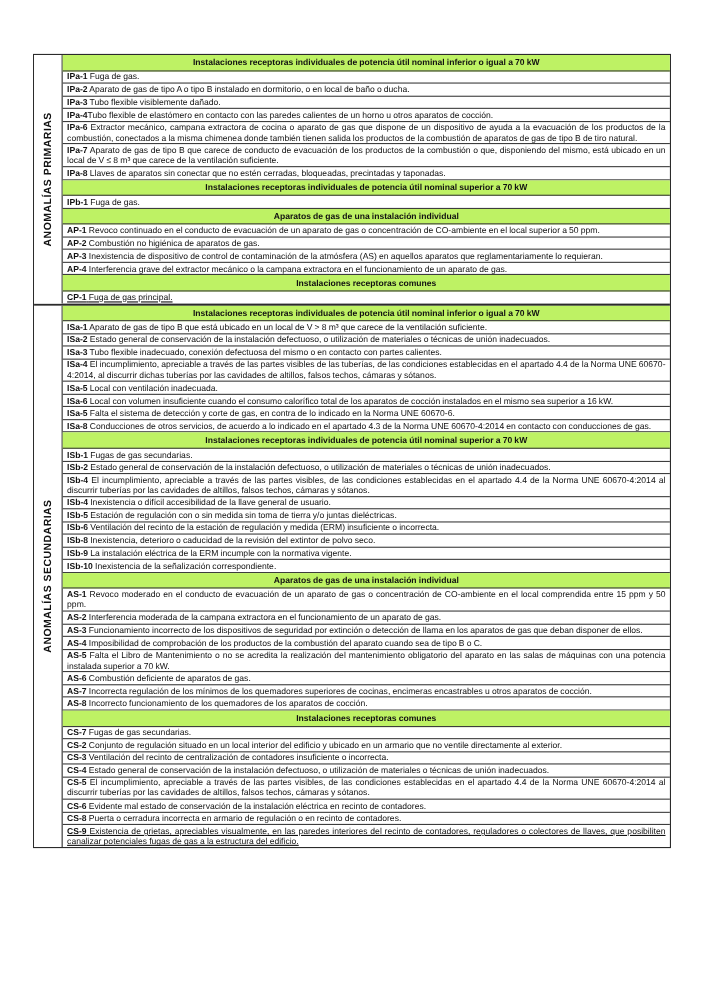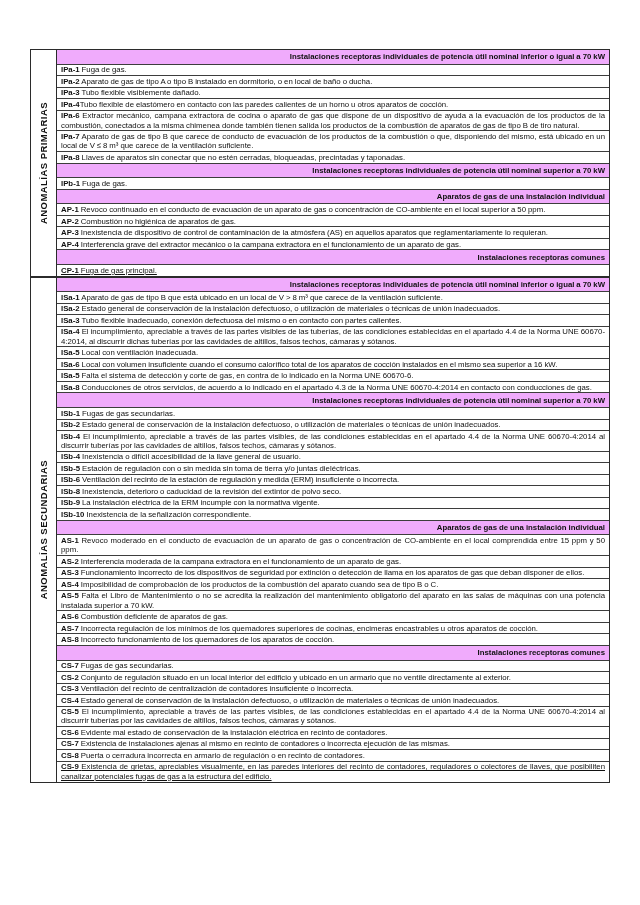--- a/index.html
+++ b/index.html
@@ -46,25 +46,25 @@
     box-sizing: border-box;
     border-bottom: 1px solid #3d3d3d;
     padding: 0.6px 4px;
     font-size: 7.8px;
     line-height: 9.3px;
     color: #111111;
     word-spacing: -0.2px;
   }
   .rows .row:last-child { border-bottom: none; text-decoration: underline; }
   .row.header {
-    background: #f0abfc;
+    background: #bef264;
     font-weight: bold;
     padding-top: 2.2px;
     padding-bottom: 2.2px;
-    text-align: right;
+    text-align: center;
   }
   .row.item { text-align: justify; }
   .code { font-weight: bold; }
 </style>
 </head>
 <body>
 
 <div class="page">
   <div class="doc-table" id="table-root">
   <section class="section">
@@ -178,21 +178,20 @@
   <div class="row item"><b class="code">CS-2</b><span class="sep"> </span><span class="text">Conjunto de regulación situado en un local interior del edificio y ubicado en un armario que no ventile directamente al exterior.</span></div>
 
   <div class="row item"><b class="code">CS-3</b><span class="sep"> </span><span class="text">Ventilación del recinto de centralización de contadores insuficiente o incorrecta.</span></div>
 
   <div class="row item"><b class="code">CS-4</b><span class="sep"> </span><span class="text">Estado general de conservación de la instalación defectuoso, o utilización de materiales o técnicas de unión inadecuados.</span></div>
 
   <div class="row item"><b class="code">CS-5</b><span class="sep"> </span><span class="text">El incumplimiento, apreciable a través de las partes visibles, de las condiciones establecidas en el apartado 4.4 de la Norma UNE 60670-4:2014 al discurrir tuberías por las cavidades de altillos, falsos techos, cámaras y sótanos.</span></div>
 
   <div class="row item"><b class="code">CS-6</b><span class="sep"> </span><span class="text">Evidente mal estado de conservación de la instalación eléctrica en recinto de contadores.</span></div>
 
-  <div class="row item"><b class="code">CS-7</b><span class="sep"> </span><span class="text">Existencia de instalaciones ajenas al mismo en recinto de contadores o incorrecta ejecución de las mismas.</span></div>
 
   <div class="row item"><b class="code">CS-8</b><span class="sep"> </span><span class="text">Puerta o cerradura incorrecta en armario de regulación o en recinto de contadores.</span></div>
 
   <div class="row item"><b class="code">CS-9</b><span class="sep"> </span><span class="text">Existencia de grietas, apreciables visualmente, en las paredes interiores del recinto de contadores, reguladores o colectores de llaves, que posibiliten canalizar potenciales fugas de gas a la estructura del edificio.</span></div>
 </div>
   </section>
 </div>
 </div>
 
 </body></html>

